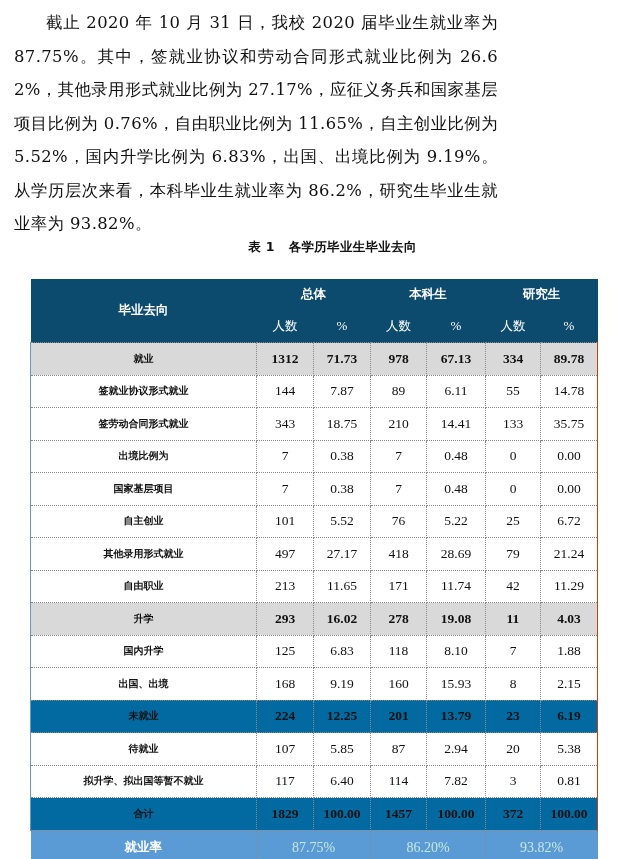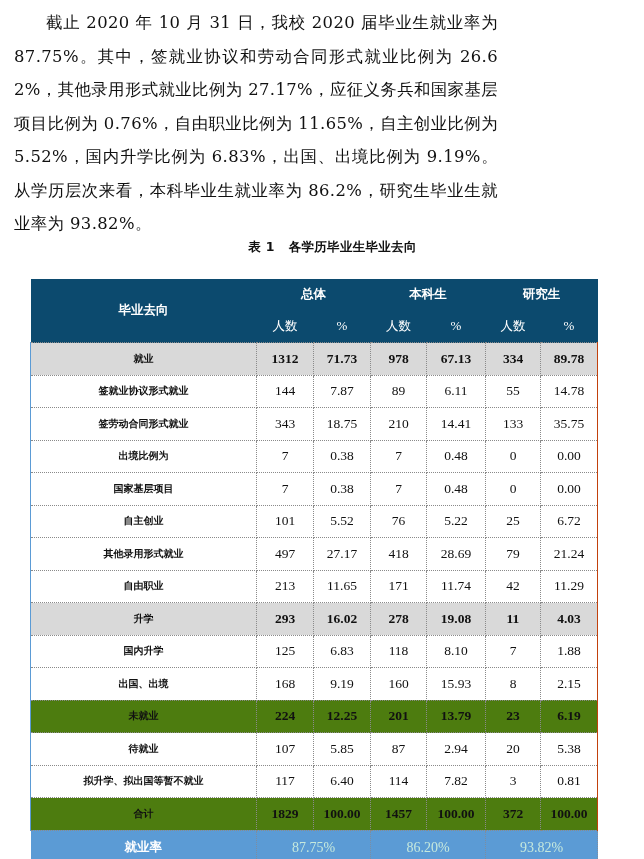--- a/index.html
+++ b/index.html
@@ -94,21 +94,21 @@
     table.results tbody td.label {
       font-family: "DejaVu Sans", "Liberation Sans", sans-serif;
       font-weight: bold;
       font-size: 10px;
     }
     table.results tbody tr.summary td {
       background: #d9d9d9;
       font-weight: bold;
     }
     table.results tbody tr.summary-light td {
-      background: #4d7c0f;
+      background: #0369a1;
       font-weight: bold;
     }
     table.results tbody tr td:first-child { border-left: 1px solid #5b9bd5; }
     table.results tbody tr td:last-child { border-right: 1px solid #c2410c; }
 
     table.results tfoot td {
       background: #5b9bd5;
       height: 34px;
       padding: 0;
       text-align: center;

